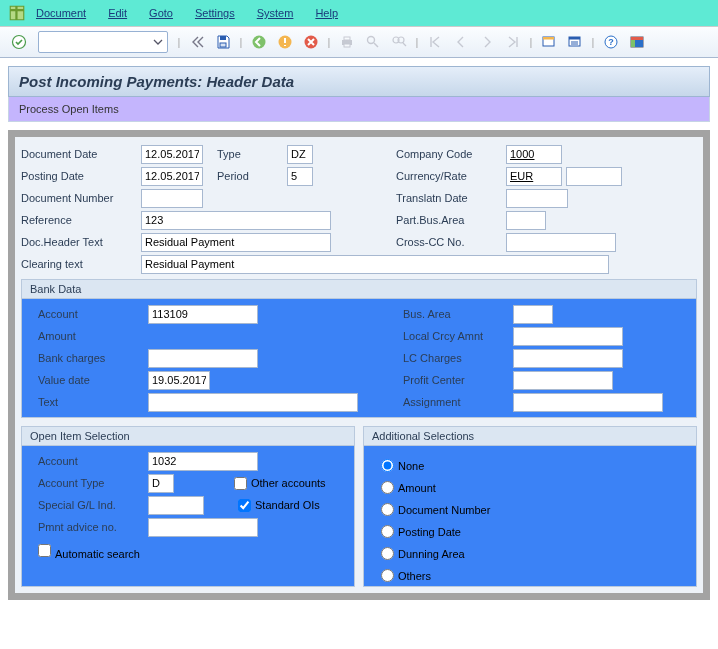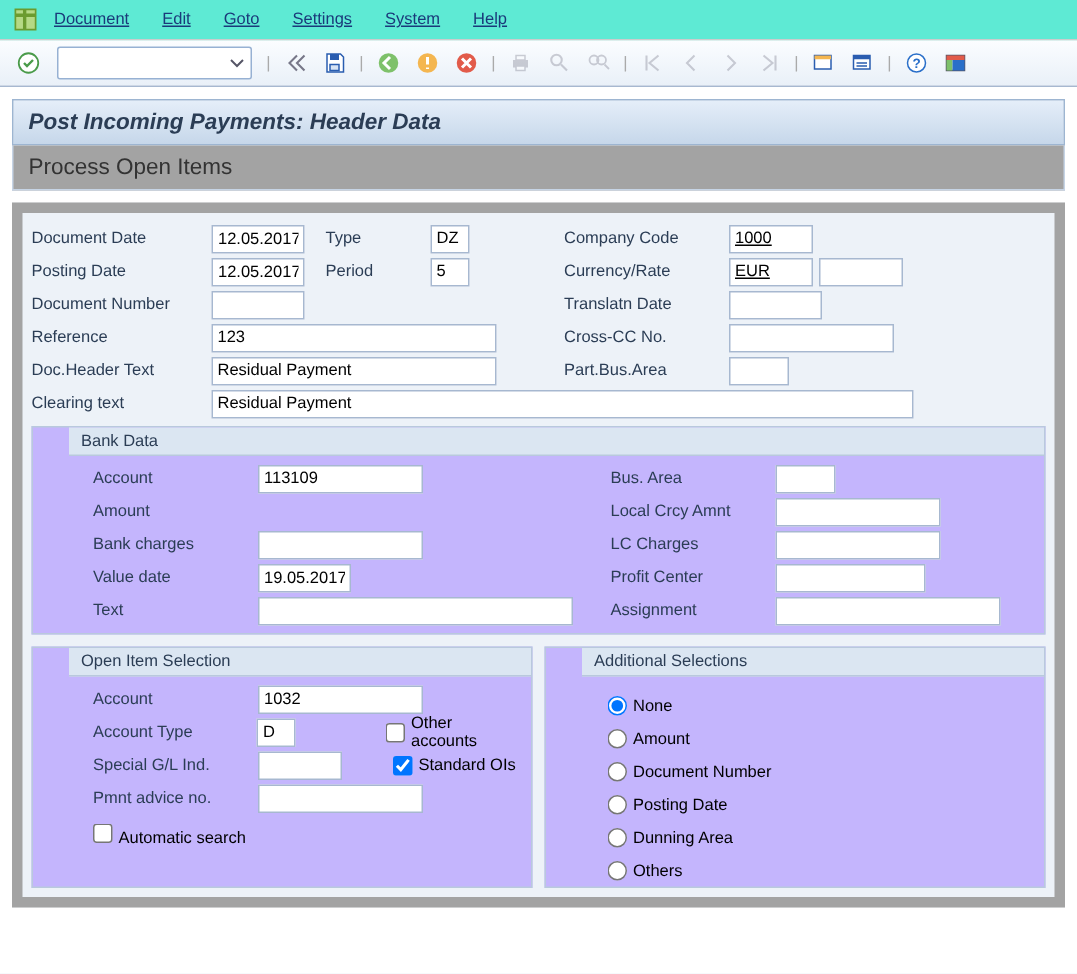--- a/index.html
+++ b/index.html
@@ -59,26 +59,26 @@
     background: linear-gradient(#e5eef9, #c6d7ea);
     border: 1px solid #9db5d1;
     padding: 6px 10px;
     margin: 8px;
     font-size: 15px;
     font-weight: bold;
     font-style: italic;
     color: #2b3d55;
   }
   .sub-bar {
-    background: #a3a3a3;
+    background: #c4b5fd;
     border: 1px solid #c6d4e5;
     border-top: none;
     margin: -8px 8px 8px 8px;
     padding: 6px 10px;
-    font-size: 15px;
+    font-size: 11px;
     color: #333;
   }
   
   .form-area {
     margin: 0 8px 8px 8px;
     background: #edf2f8;
     border: 7px solid #a3a3a3;
     padding: 6px;
   }
   .row { display: flex; align-items: center; height: 22px; }
@@ -100,27 +100,26 @@
   .w120 { width: 110px; }
   .w40 { width: 40px; }
   .w100 { width: 100px; }
   .w470 { width: 468px; }
   .highlight {
     background: #ffeaa3 !important;
     outline: 1px solid #d96a6a;
   }
   .cols { display: flex; }
   .col-left { flex: 0 0 355px; }
-  .col-right { flex: 1; }
+  .col-right { flex: 1; margin-left: 20px; }
   
   .group {
     border: 1px solid #b9c9dd;
-    background: #c4b5fd;
+    background: #3b82f6;
     margin-top: 4px;
-    padding-left: 24px;
   }
   .group-title {
     background: #dbe6f2;
     border-bottom: 1px solid #b9c9dd;
     padding: 3px 8px;
     color: #2b3d55;
   }
   .group-body { padding: 4px 6px; }
   .two-groups { display: flex; gap: 8px; margin-top: 8px; }
   .two-groups .group { flex: 1; margin-top: 0; }
@@ -307,26 +306,26 @@
       <div class="row">
         <span class="lbl3">Currency/Rate</span>
         <input type="text" class="fld w60" value="EUR" style="">
         <input type="text" class="fld w60" style="margin-left: 4px;" value="">
       </div>
       <div class="row">
         <span class="lbl3">Translatn Date</span>
         <input type="text" class="fld w80" value="" style="">
       </div>
       <div class="row">
+        <span class="lbl3">Part.Bus.Area</span>
+        <input type="text" class="fld w40" value="" style="">
+      </div>
+      <div class="row">
         <span class="lbl3">Cross-CC No.</span>
         <input type="text" class="fld w120" value="" style="">
-      </div>
-      <div class="row">
-        <span class="lbl3">Part.Bus.Area</span>
-        <input type="text" class="fld w40" value="" style="">
       </div>
     </div>
   </div>
   <div class="row">
     <span class="lbl">Clearing text</span>
     <input type="text" class="fld w470" value="Residual Payment" style="">
   </div>
 
   <div class="group">
     <div class="group-title">Bank Data</div>

